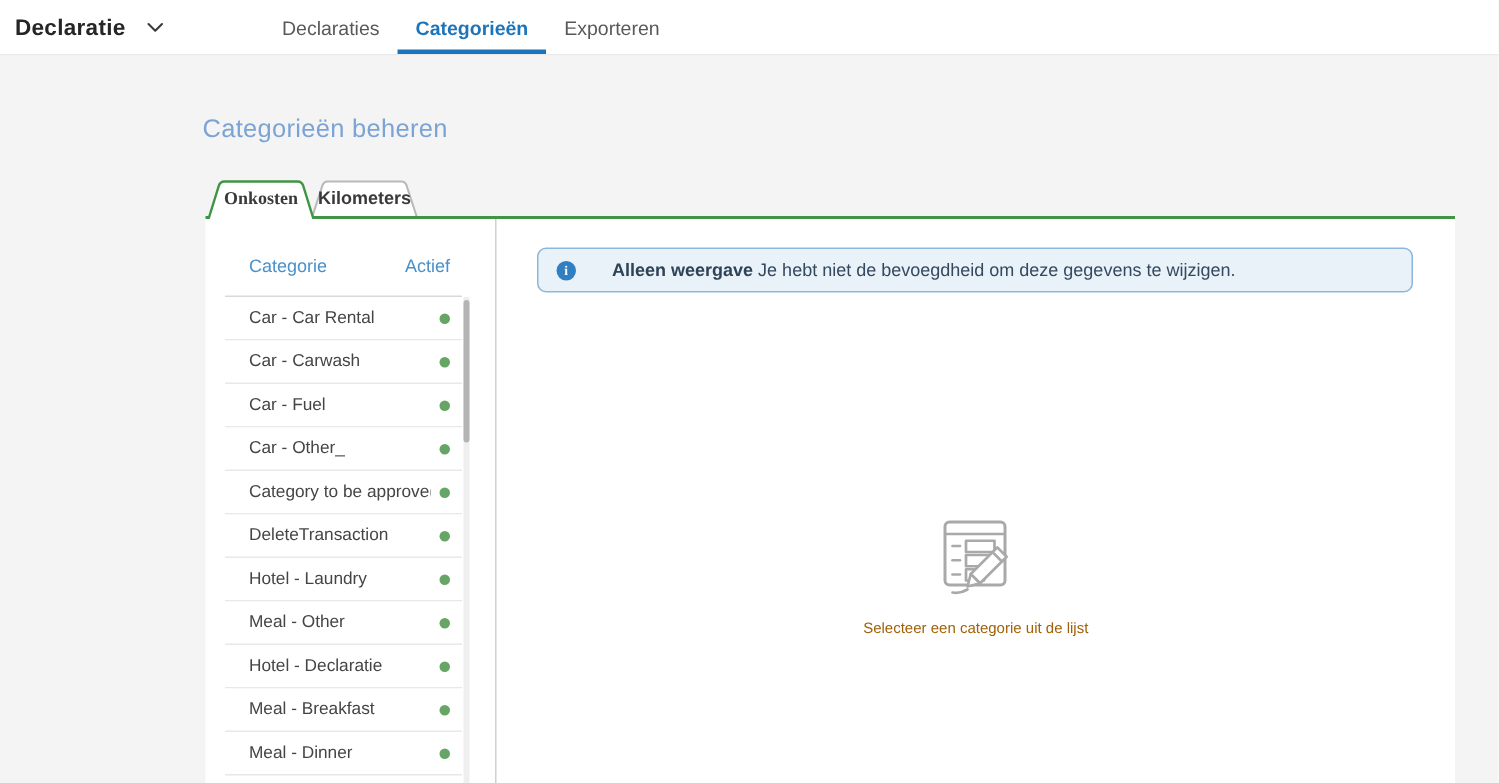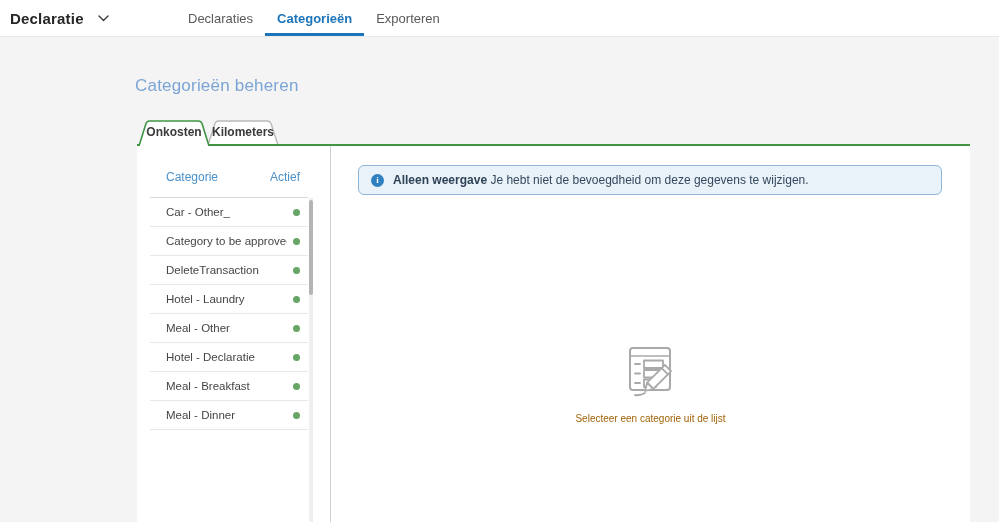--- a/index.html
+++ b/index.html
@@ -21,21 +21,21 @@
                                background:#1c74ba; }
 
   
   .page-title { position:absolute; left:135px; top:76px; font-size:17px; font-weight:400;
                 color:#7ba4d4; letter-spacing:.2px; }
 
   .tab { position:absolute; top:120px; width:72px; height:26px; cursor:pointer; }
   .tab svg { position:absolute; left:0; top:0; }
   .tab .tab-label { position:absolute; left:0; right:0; top:5px; text-align:center; font-size:12px;
                     font-weight:700; color:#3a3a3a; }
-  .tab-onkosten { left:138px; z-index:3; }
+  .tab-onkosten { left:138px; z-index:3;font-family:Liberation Serif, serif; }
   .tab-kilometers { left:207px; height:25px; z-index:1; }
   .green-line { position:absolute; left:137px; top:144px; width:833px; height:2px; background:#3f9544; z-index:2; }
 
   .content { position:absolute; left:137px; top:146px; width:833px; height:376px; background:#ffffff; }
 
   
   .list-head { position:absolute; left:13px; top:24px; width:158px; display:flex;
                justify-content:space-between; padding:0 8px 0 16px; }
   .col-link { font-size:12px; color:#4a90c9; cursor:pointer; }
   .list-rows { position:absolute; left:13px; top:51px; width:158px; border-top:1px solid #d9d9d9; }
@@ -48,21 +48,21 @@
                   border-radius:2px; cursor:pointer; }
   .v-divider { position:absolute; left:193px; top:0; bottom:0; width:1px; background:#d0d0d0; }
 
   
   .banner { position:absolute; left:221px; top:19px; width:584px; height:30px; background:#e9f2f9;
             border:1px solid #8db7da; border-radius:6px; display:flex; align-items:center;
             padding-left:12px; }
   .info-icon { width:13px; height:13px; border-radius:50%; background:#2f7fc1; color:#ffffff;
                font-size:9px; font-weight:700; font-family:"Liberation Serif", serif;
                display:flex; align-items:center; justify-content:center; flex:0 0 auto; }
-  .banner-text { margin-left:9px; font-size:12px; color:#34495e; }
+  .banner-text { margin-left:24px; font-size:12px; color:#34495e; }
   .banner-text b { font-weight:700; color:#2f4356; }
 
   .empty-state { position:absolute; left:194px; right:0; top:199px; text-align:center; }
   .empty-state svg { display:inline-block; }
   .empty-caption { margin-top:12px; font-size:10px; color:#a16207; }
 </style>
 </head>
 <body>
 
 <div class="topbar">
@@ -98,20 +98,32 @@
 </div>
 
 <div class="content">
 
   <div class="list-head">
     <span class="col-link">Categorie</span>
     <span class="col-link">Actief</span>
   </div>
 
   <div class="list-rows">
+      <div class="list-row">
+      <span class="row-name">Car - Car Rental</span>
+      <span class="dot"></span>
+    </div>
+      <div class="list-row">
+      <span class="row-name">Car - Carwash</span>
+      <span class="dot"></span>
+    </div>
+      <div class="list-row">
+      <span class="row-name">Car - Fuel</span>
+      <span class="dot"></span>
+    </div>
       <div class="list-row">
       <span class="row-name">Car - Other_</span>
       <span class="dot"></span>
     </div>
       <div class="list-row">
       <span class="row-name">Category to be approved b...</span>
       <span class="dot"></span>
     </div>
       <div class="list-row">
       <span class="row-name">DeleteTransaction</span>

